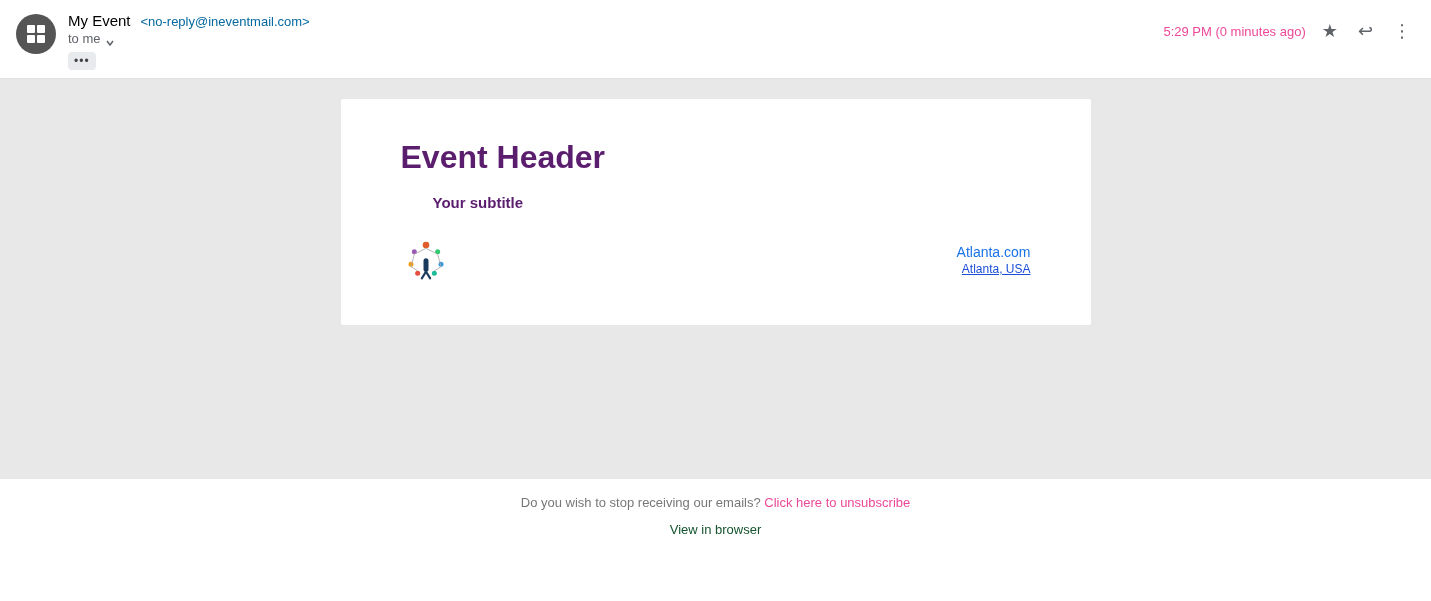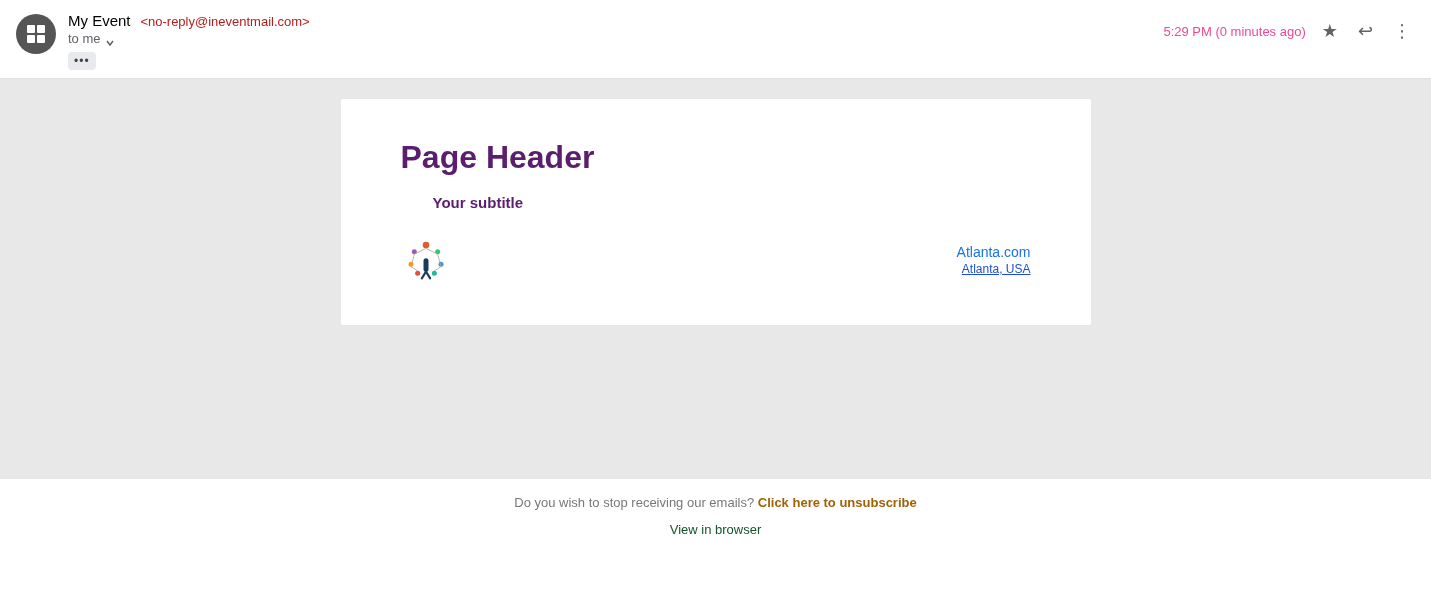--- a/index.html
+++ b/index.html
@@ -33,21 +33,21 @@
     .sender-info {
       flex: 1;
     }
     .sender-name {
       font-size: 15px;
       font-weight: normal;
       color: #000000;
     }
     .sender-email {
       font-size: 13px;
-      color: #b91c1c;
+      color: #0369a1;
       margin-left: 6px;
       margin-top: 24px;
     }
     .to-me-row {
       display: flex;
       align-items: flex-end;
       margin-top: 2px;
       font-size: 13px;
       color: #5f6368;
     }
@@ -153,23 +153,22 @@
     }
 
     
     .unsubscribe-footer {
       text-align: center;
       padding: 16px 0 8px 0;
       font-size: 13px;
       color: #777;
     }
     .unsubscribe-footer a {
-      color: #a16207;
-      text-decoration: none;
-      font-weight: bold;
+      color: #ec4899;
+      text-decoration: none;
     }
     .view-browser-footer {
       text-align: center;
       padding: 4px 0 16px 0;
       font-size: 13px;
     }
     .view-browser-footer a {
       color: #14532d;
       text-decoration: none;
     }
@@ -207,21 +206,21 @@
   <div class="header-actions">
     <span class="timestamp">5:29 PM (0 minutes ago)</span>
     <span class="action-icon">★</span>
     <span class="action-icon">↩</span>
     <span class="action-icon">⋮</span>
   </div>
 </div>
 
 <div class="email-body">
   <div class="email-card">
-    <div class="page-header-title">Page Header</div>
+    <div class="page-header-title">Event Header</div>
     <div class="page-subtitle">Your subtitle</div>
     <div class="email-footer-row">
       <div class="inevent-logo">
 
         <svg class="logo-img" viewBox="0 0 60 60" xmlns="http://www.w3.org/2000/svg">
 
           <circle cx="30" cy="12" r="4" fill="#e05c2a"></circle>
           <circle cx="44" cy="20" r="3" fill="#2ecc71"></circle>
           <circle cx="48" cy="35" r="3" fill="#3498db"></circle>
           <circle cx="16" cy="20" r="3" fill="#9b59b6"></circle>

